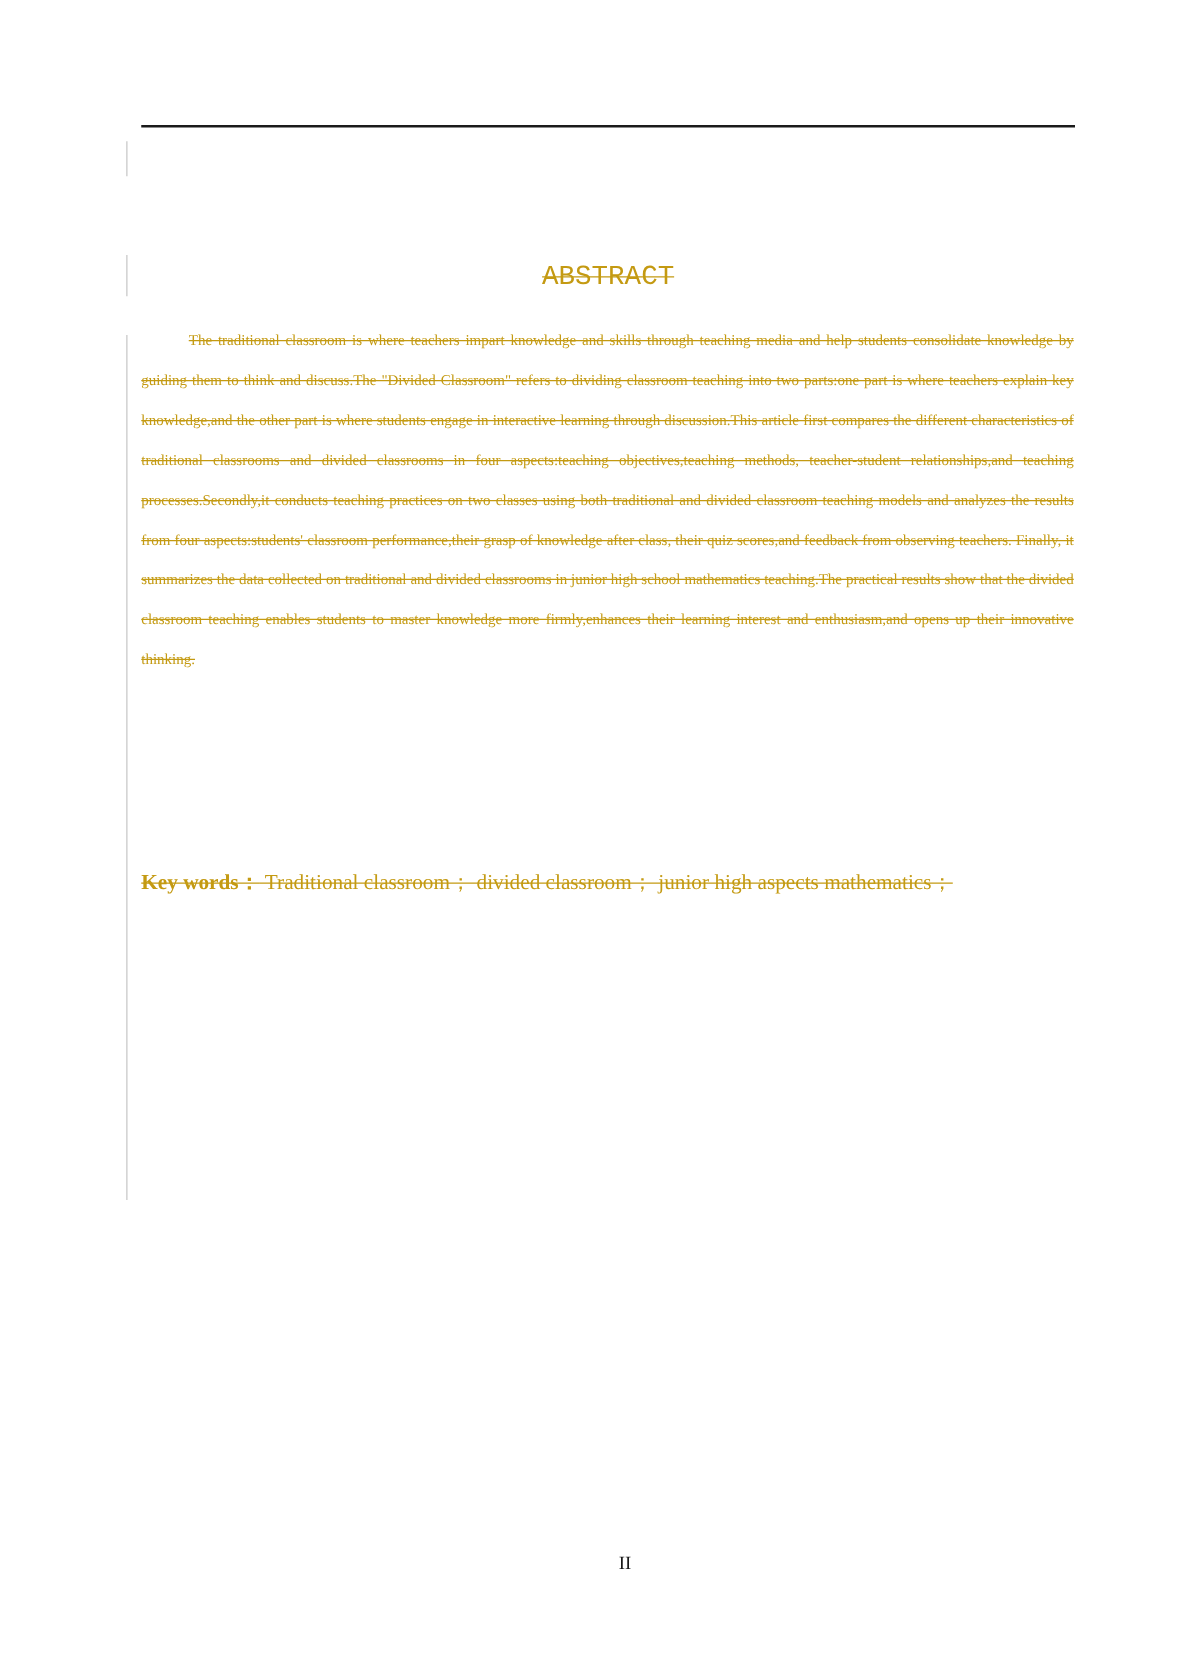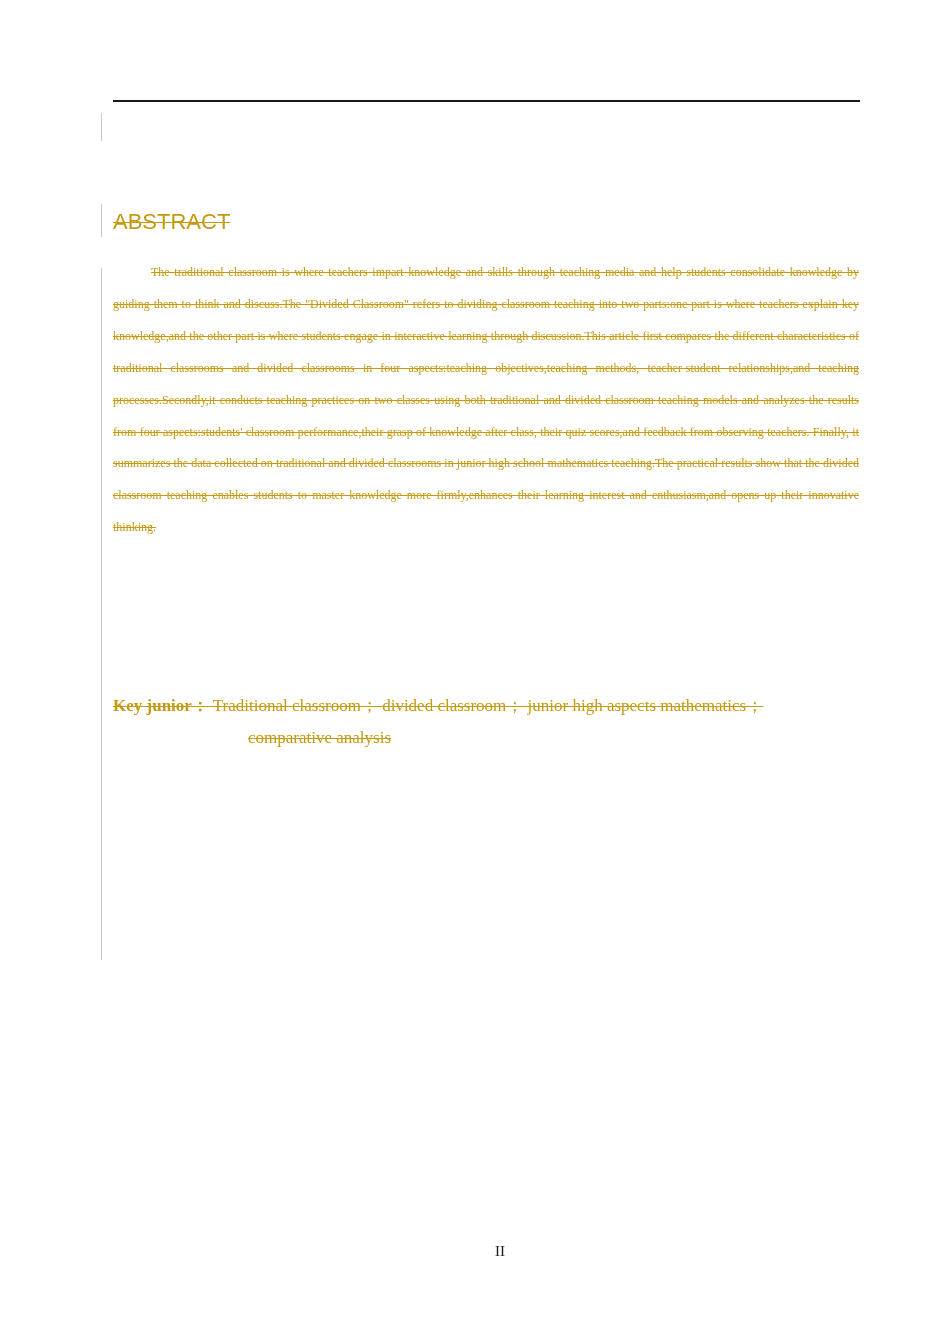--- a/index.html
+++ b/index.html
@@ -1,20 +1,20 @@
 <!DOCTYPE html>
 <html><head>
 <meta charset="utf-8">
 <style>
   html, body { margin:0; padding:0; background:#ffffff; }
   body { width:950px; height:1344px; position:relative; overflow:hidden; font-family:"Liberation Serif", serif; }
   .header-rule { position:absolute; left:113px; top:100px; width:747px; height:2px; background:#1a1a1a; }
   .change-bar { position:absolute; left:101px; width:1px; background:#c8c8c8; }
-  .title { position:absolute; left:113px; width:747px; top:208px; text-align:left;
-           font-family:Liberation Sans, sans-serif; font-size:22px; line-height:28px; }
+  .title { position:absolute; left:113px; width:747px; top:208px; text-align:center;
+           font-family:Liberation Mono, monospace; font-size:22px; line-height:28px; }
   .body-text { position:absolute; left:113px; top:257px; width:746px; font-size:12px; line-height:31.9px;
                text-align:justify; text-indent:38px; }
   .kw-block { position:absolute; left:113px; top:690px; width:746px; font-size:17px; line-height:31.9px;
               text-align:justify; }
   .kw-label { font-weight:bold; }
   .kw-line2 { padding-left:135px; }
   .del { color:#c49a12; text-decoration:line-through; text-decoration-color:#c49a12; text-decoration-thickness:1px; }
   .page-number { position:absolute; left:0; width:1000px; top:1243px; text-align:center; font-size:15px; color:#1a1a1a; }
 </style>
 </head>
@@ -24,17 +24,16 @@
 
 <div class="change-bar" style="top:113px;height:28px;"></div>
 <div class="change-bar" style="top:204px;height:33px;"></div>
 <div class="change-bar" style="top:268px;height:692px;"></div>
 
 <div class="title del">ABSTRACT</div>
 
 <div class="body-text del">The traditional classroom is where teachers impart knowledge and skills through teaching media and help students consolidate knowledge by guiding them to think and discuss.The "Divided Classroom" refers to dividing classroom teaching into two parts:one part is where teachers explain key knowledge,and the other part is where students engage in interactive learning through discussion.This article first compares the different characteristics of traditional classrooms and divided classrooms in four aspects:teaching objectives,teaching methods, teacher-student relationships,and teaching processes.Secondly,it conducts teaching practices on two classes using both traditional and divided classroom teaching models and analyzes the results from four aspects:students' classroom performance,their grasp of knowledge after class, their quiz scores,and feedback from observing teachers. Finally, it summarizes the data collected on traditional and divided classrooms in junior high school mathematics teaching.The practical results show that the divided classroom teaching enables students to master knowledge more firmly,enhances their learning interest and enthusiasm,and opens up their innovative thinking.</div>
 
 <div class="kw-block del">
-  <div><span class="kw-label">Key junior：</span><span> Traditional classroom； divided classroom； junior high aspects mathematics；</span></div>
-  <div class="kw-line2">comparative analysis</div>
+  <div><span class="kw-label">Key words：</span><span> Traditional classroom； divided classroom； junior high aspects mathematics；</span></div>
 </div>
 
 <div class="page-number">II</div>
 
 </body></html>

